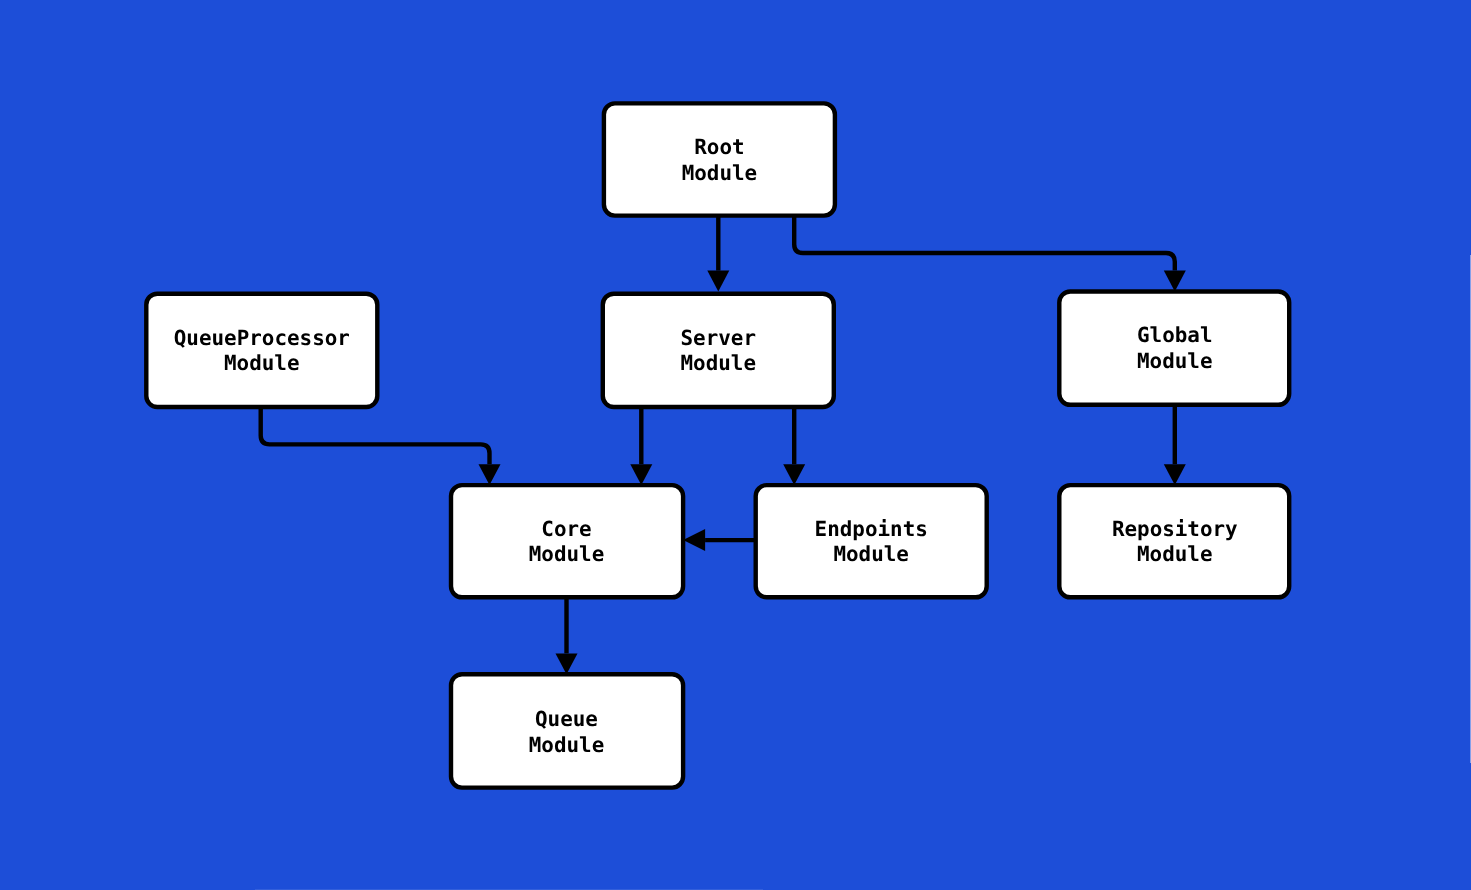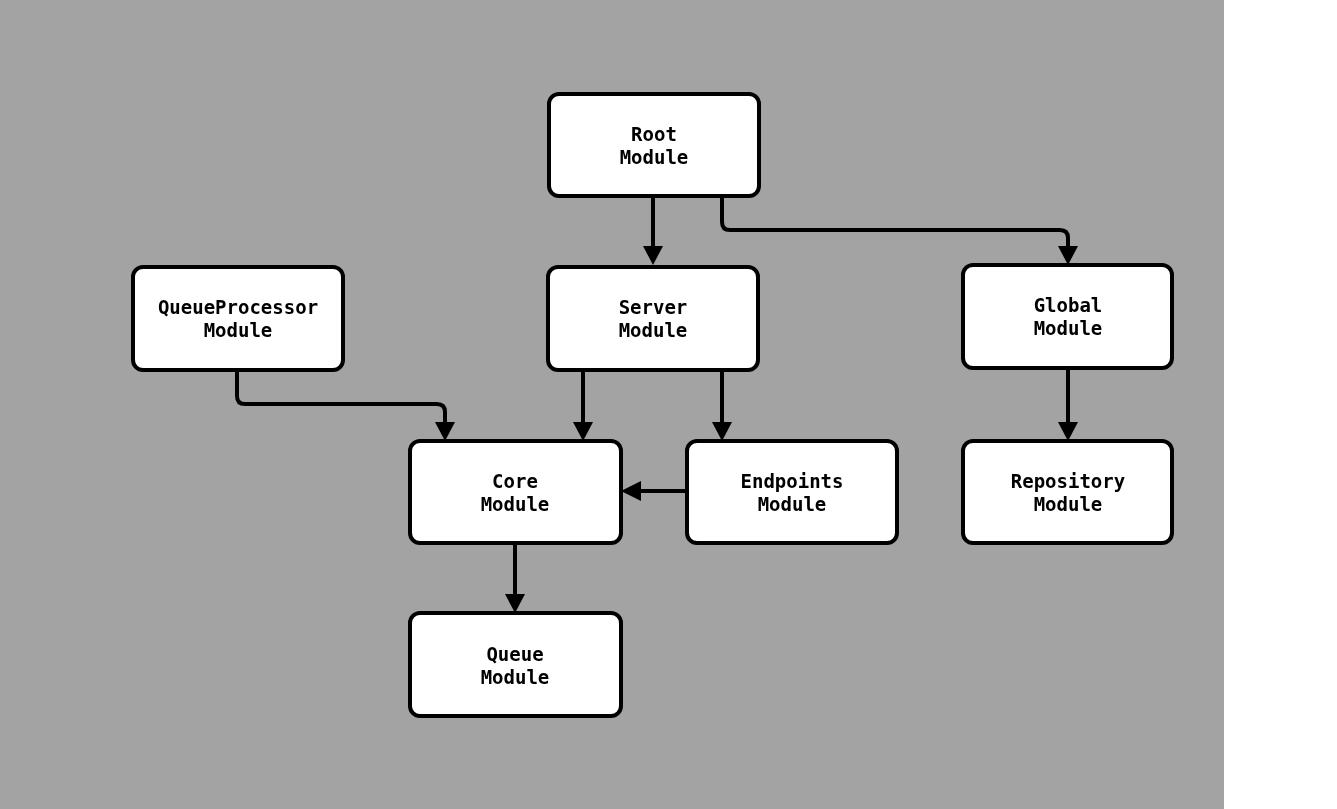--- a/index.html
+++ b/index.html
@@ -2,23 +2,23 @@
 <html><head>
 <meta charset="utf-8">
 <style>
   html, body {
     margin: 0;
     padding: 0;
     background: #ffffff;
   }
   #canvas {
     position: relative;
-    width: 1224px;
+    width: 1337px;
     height: 809px;
-    background: #a3a3a3;
+    background: #1d4ed8;
     overflow: hidden;
   }
   svg#diagram {
     display: block;
     width: 1337px;
     height: 809px;
   }
   .node-box {
     fill: #ffffff;
     stroke: #000000;

